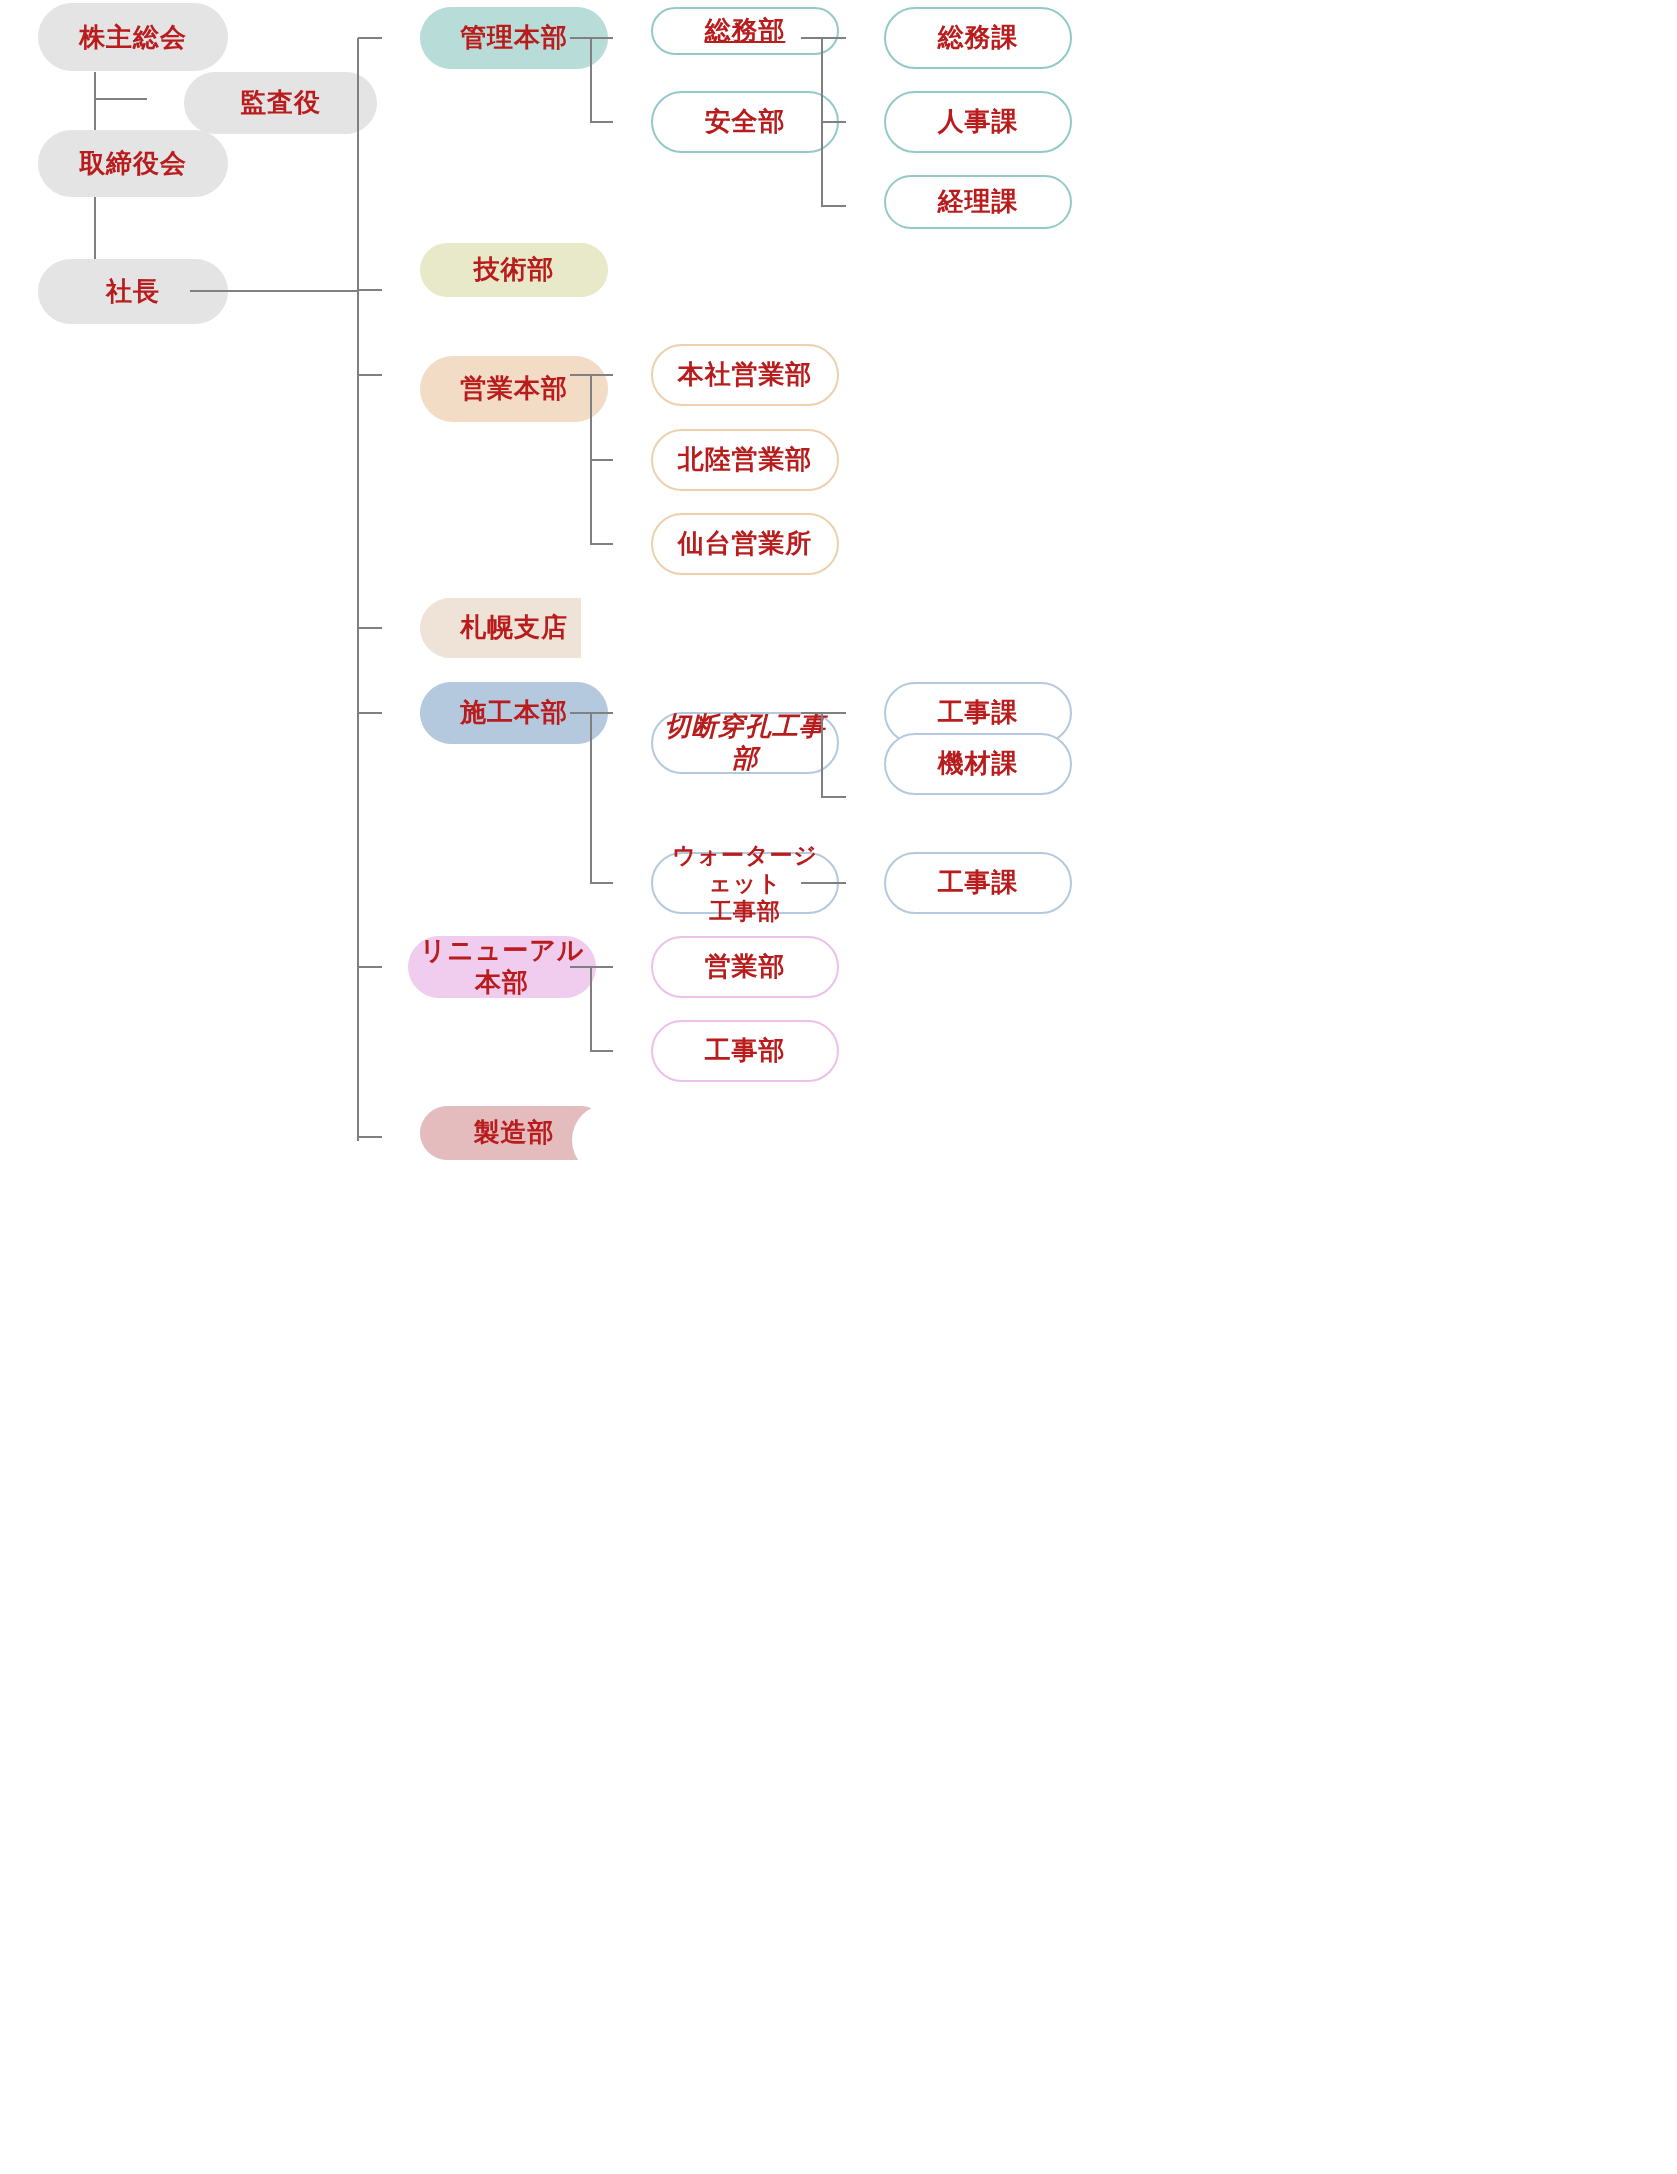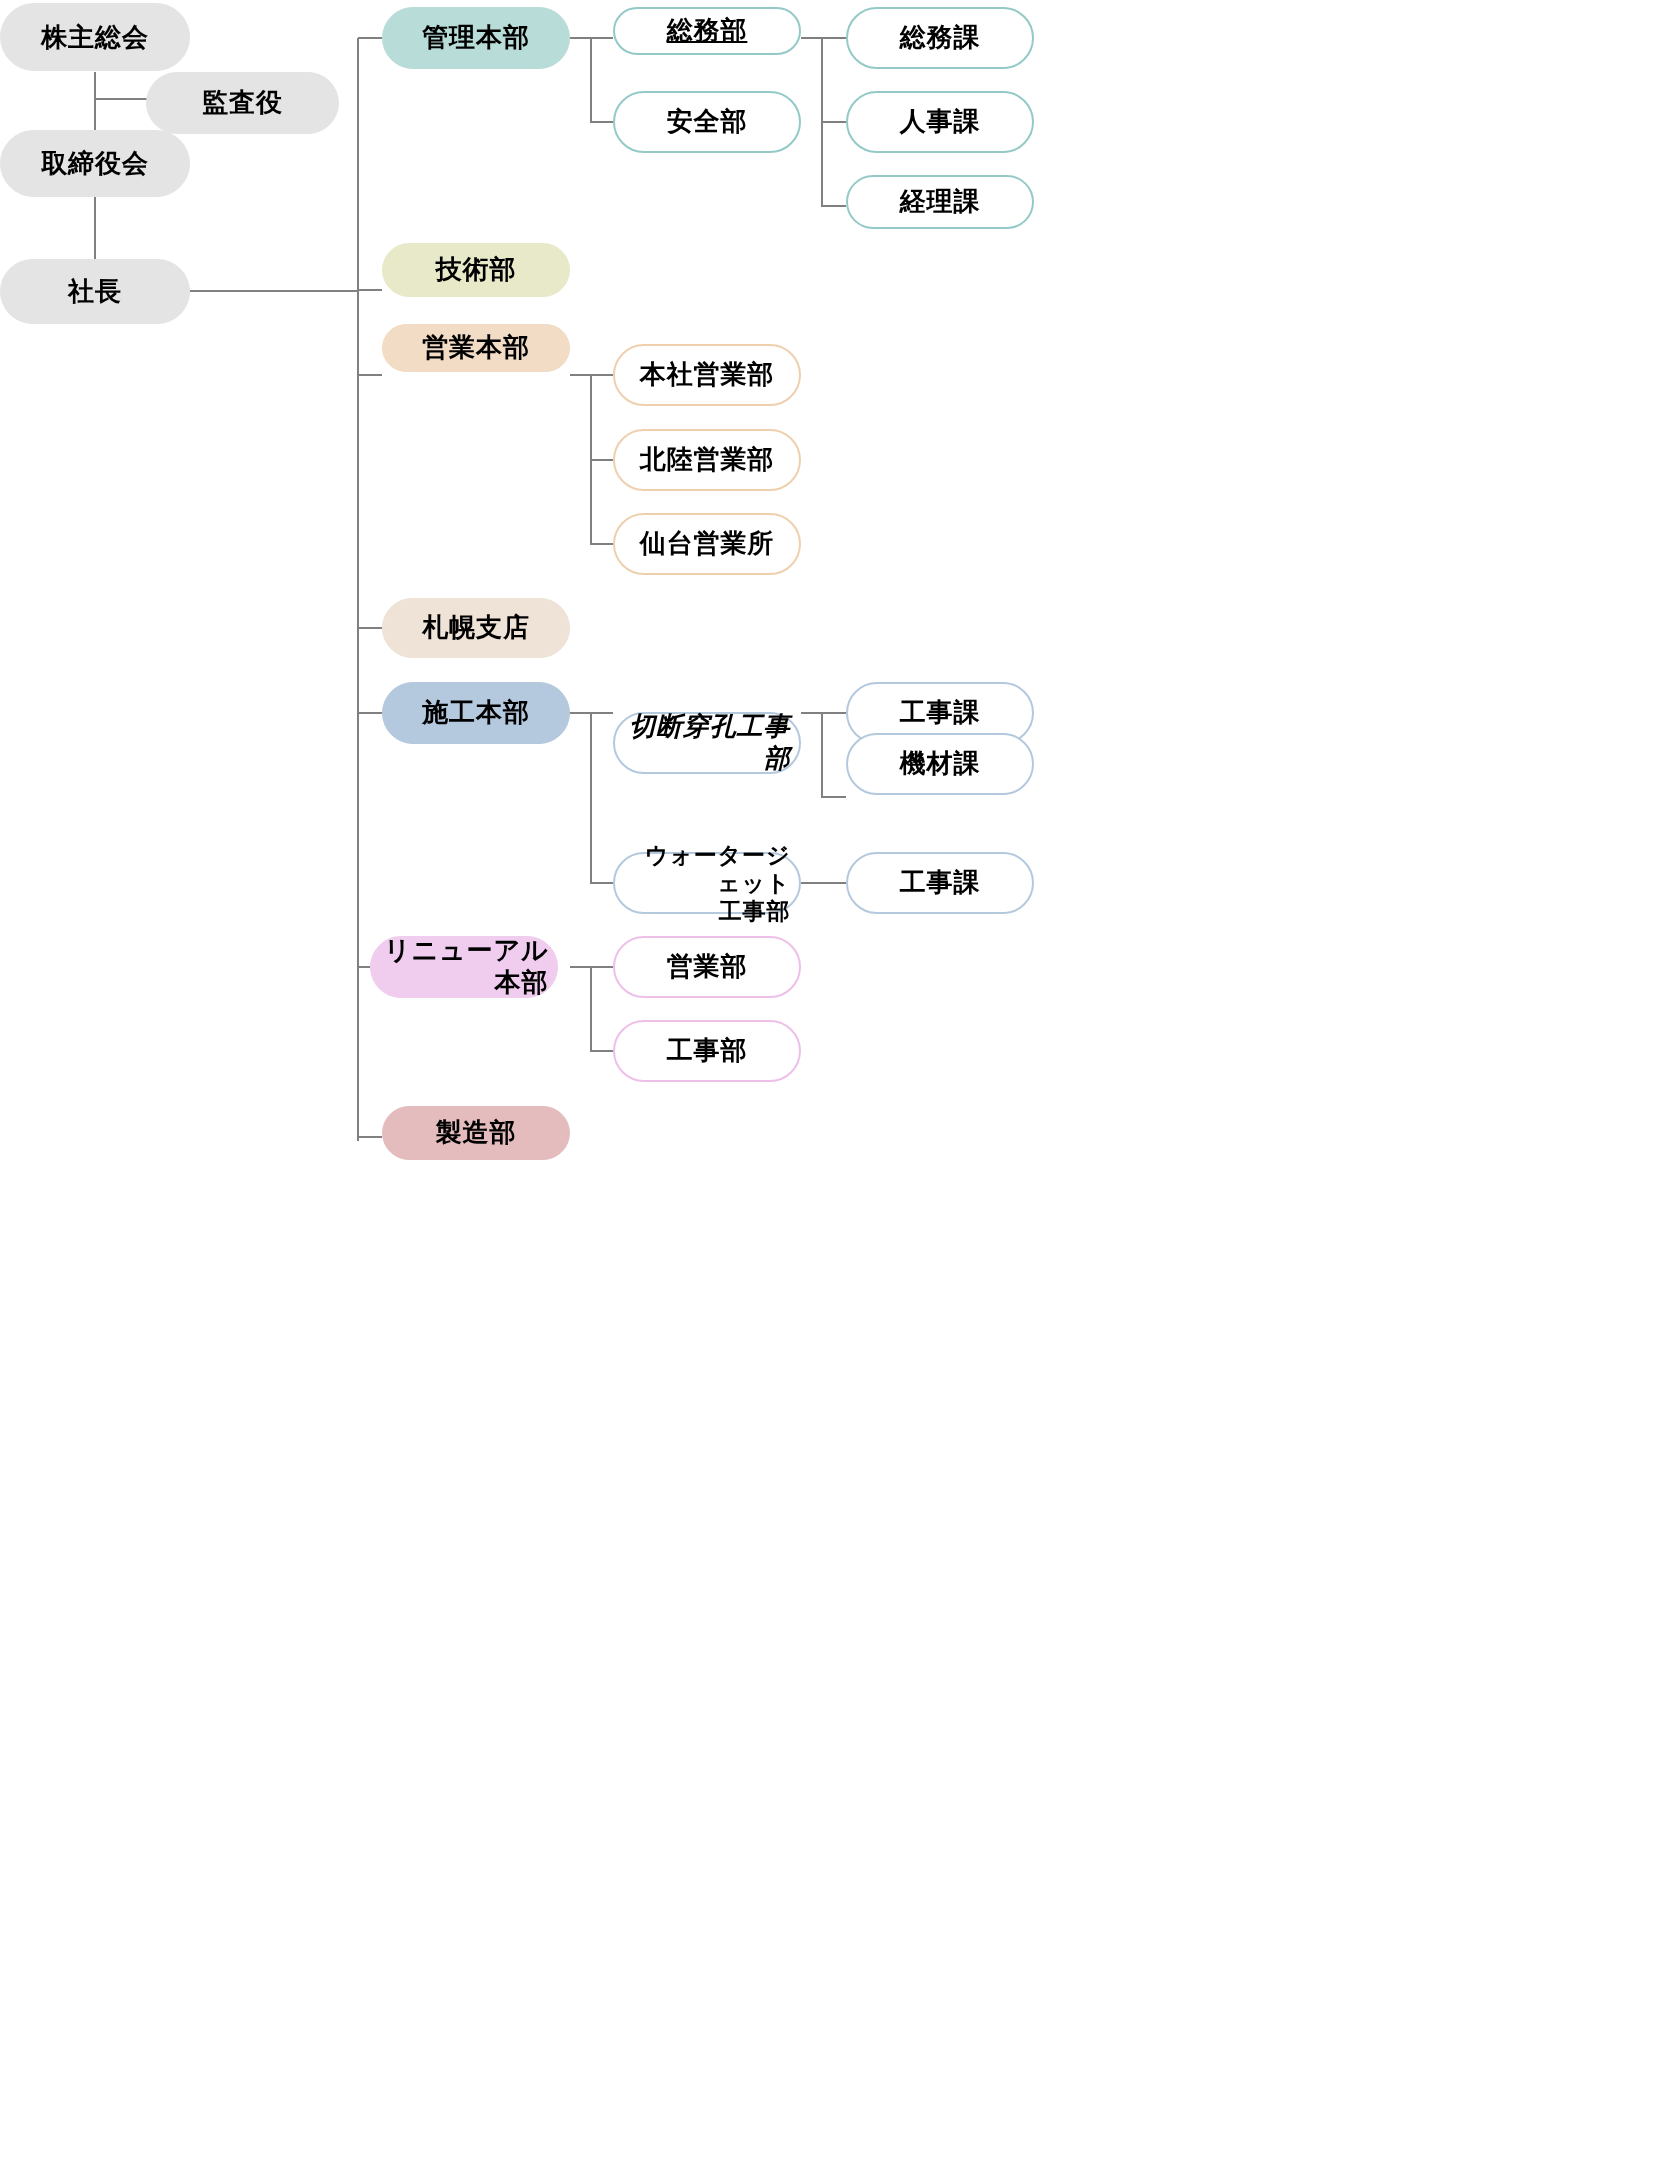--- a/index.html
+++ b/index.html
@@ -28,29 +28,30 @@
   }
   .line.h { height: 1.7px; }
   .line.v { width: 1.7px; }
 
   
   .node {
     position: absolute;
     display: flex;
     align-items: center;
     justify-content: center;
-    text-align: right;
+    text-align: center;
     border-radius: 855px;
-    color: #000000;
+    color: #b91c1c;
     font-weight: bold;
     font-size: 26px;
     letter-spacing: 0.9px;
     line-height: 1.22;
     padding: 3.4px 8.6px;
     white-space: pre-line;
+    margin-left: 38px;
   }
 
   
   .node.gov {
     background: #e4e4e4;
     border: 1.7px solid #e4e4e4;
   }
 
   
   .node.div-kanri  { background: #b8dcd8; border: 1.7px solid #b8dcd8; }
@@ -121,21 +122,21 @@
   <div class="node w-kanri" style="left:846px; top:91px; width:188px; height:62px;">人事課</div>
 
   <div class="node w-kanri" style="left:846px; top:175px; width:188px; height:54px;">経理課</div>
 
   <div class="line h" style="left:358px; top:289px; width:24px; height:1.7px;"></div>
 
   <div class="node div-gijutsu" style="left:382px; top:243px; width:188px; height:54px;">技術部</div>
 
   <div class="line h" style="left:358px; top:374px; width:24px; height:1.7px;"></div>
 
-  <div class="node div-eigyo" style="left:382px; top:324px; width:188px; height:48px;">営業本部</div>
+  <div class="node div-eigyo" style="left:382px; top:356px; width:188px; height:66px;">営業本部</div>
 
   <div class="line h" style="left:570px; top:374px; width:20.5px; height:1.7px;"></div>
   <div class="line v" style="left:590px; top:374px; width:1.7px; height:170px;"></div>
   <div class="line h" style="left:590px; top:374px; width:23px; height:1.7px;"></div>
   <div class="line h" style="left:590px; top:459px; width:23px; height:1.7px;"></div>
   <div class="line h" style="left:590px; top:543px; width:23px; height:1.7px;"></div>
 
   <div class="node w-eigyo" style="left:613px; top:344px; width:188px; height:62px;">本社営業部</div>
 
   <div class="node w-eigyo" style="left:613px; top:429px; width:188px; height:62px;">北陸営業部</div>

